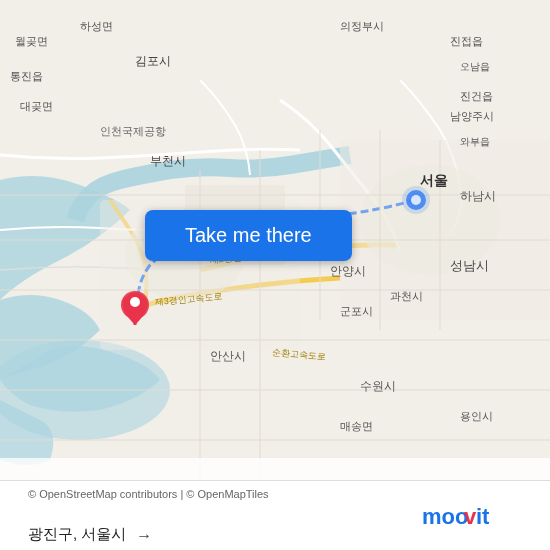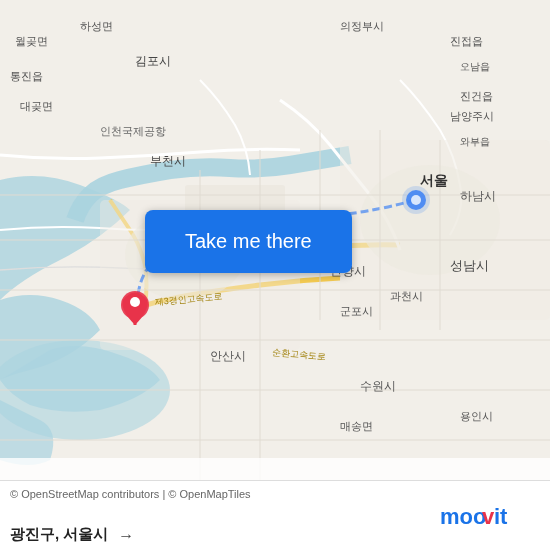--- a/index.html
+++ b/index.html
@@ -22,50 +22,50 @@
       height: 100%;
     }
     #take-me-there-btn {
       position: absolute;
       top: 210px;
       left: 145px;
       background-color: #1a73e8;
       color: white;
       border: none;
       border-radius: 8px;
-      padding: 20px 40px;
+      padding: 14px 40px;
       font-size: 20px;
       font-weight: 500;
       cursor: pointer;
       box-shadow: 0 2px 8px rgba(0,0,0,0.3);
       white-space: nowrap;
     }
     #footer {
       width: 550px;
       height: 70px;
       background-color: #ffffff;
       display: flex;
       align-items: center;
       justify-content: space-between;
-      padding: 10px 10px;
+      padding: 10px 28px;
       border-top: 1px solid #ddd;
     }
     #footer-left {
       display: flex;
       flex-direction: column;
       gap: 2px;
     }
     #footer-attribution {
       font-size: 11px;
       color: #666;
     }
     #footer-route {
       font-size: 15px;
       color: #222;
-      font-weight: 700;
+      font-weight: 400;
       display: flex;
       align-items: center;
       gap: 10px;
       margin-top: 23px;
     }
     #footer-logo {
       display: flex;
       align-items: center;
     }
     .arrow-icon {

